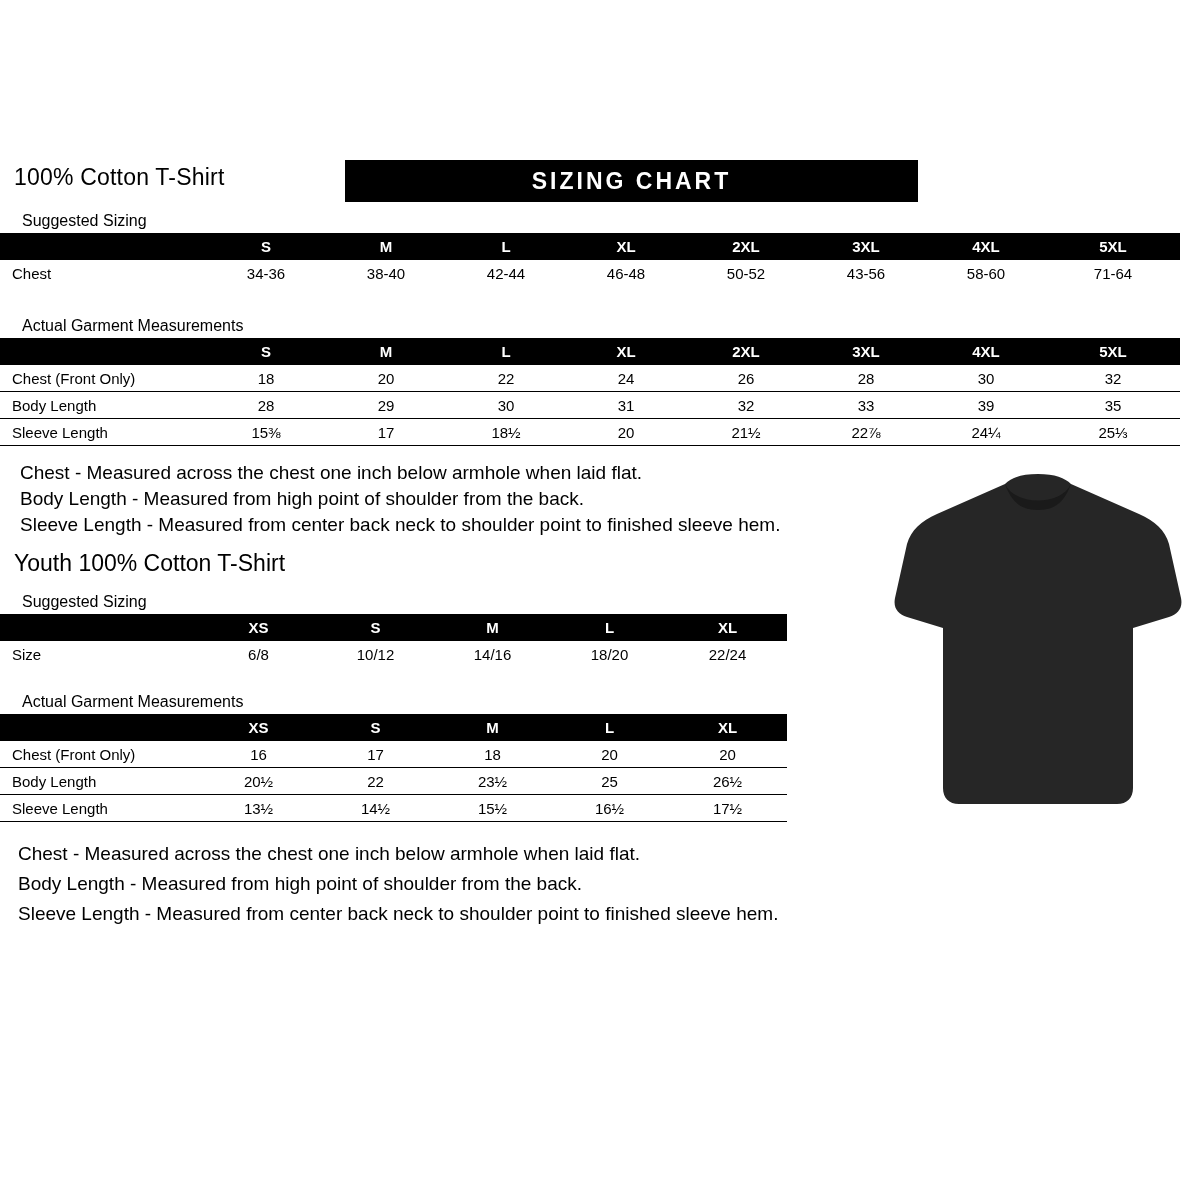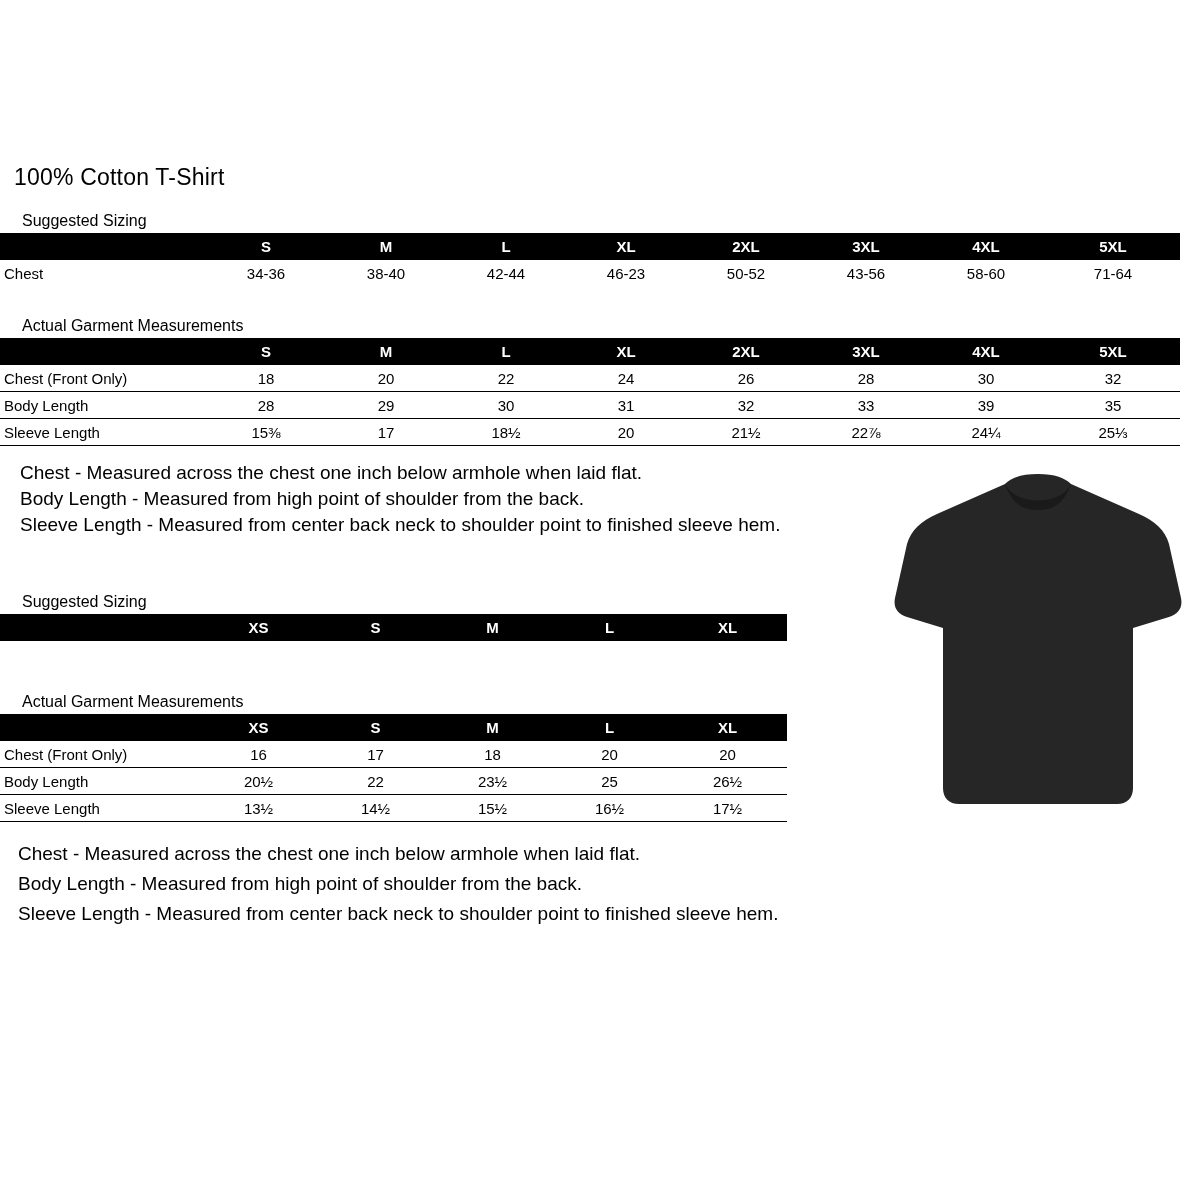--- a/index.html
+++ b/index.html
@@ -86,21 +86,21 @@
     background: #000000;
     color: #ffffff;
   }
   table.sz tr.head-row td {
     font-weight: 700;
     font-size: 15px;
     height: 27px;
   }
   table.sz td.rowlabel {
     text-align: left;
-    padding-left: 4px;
+    padding-left: 12px;
     font-weight: 400;
     color: #000000;
   }
   table.sz tr.head-row td.rowlabel {
     color: #ffffff;
   }
   table.sz tr.data-row {
     background: #ffffff;
   }
   table.sz tr.data-row.bordered td {
@@ -133,20 +133,23 @@
     height: 340px;
   }
 </style>
 </head>
 <body>
 
 <div class="page">
 
   <div class="header-row">
     <div class="doc-title">100% Cotton T-Shirt</div>
+    <div class="sizing-banner">
+      <span>SIZING CHART</span>
+    </div>
   </div>
 
   <div class="section-label" style="left:14px; top:212px;">Suggested Sizing</div>
 
   <table class="sz" id="adult-suggested" style="left:0px; top:233px; width:1180px;">
     <colgroup>
       <col style="width:206px">
         <col style="width:120px">
         <col style="width:120px">
         <col style="width:120px">
@@ -166,21 +169,21 @@
           <td>2XL</td>
           <td>3XL</td>
           <td>4XL</td>
           <td>5XL</td>
         </tr>
         <tr class="data-row">
           <td class="rowlabel">Chest</td>
           <td>34-36</td>
           <td>38-40</td>
           <td>42-44</td>
-          <td>46-23</td>
+          <td>46-48</td>
           <td>50-52</td>
           <td>43-56</td>
           <td>58-60</td>
           <td>71-64</td>
         </tr>
       </tbody>
   </table>
 
   <div class="section-label" style="left:14px; top:317px;">Actual Garment Measurements</div>
 
@@ -241,40 +244,49 @@
           <td>24¼</td>
           <td>25⅓</td>
         </tr>
       </tbody>
   </table>
 
   <div class="note" style="left:20px; top:462px;">Chest - Measured across the chest one inch below armhole when laid flat.</div>
   <div class="note" style="left:20px; top:488px;">Body Length - Measured from high point of shoulder from the back.</div>
   <div class="note" style="left:20px; top:514px;">Sleeve Length - Measured from center back neck to shoulder point to finished sleeve hem.</div>
 
+  <div class="youth-title">Youth 100% Cotton T-Shirt</div>
 
   <div class="section-label" style="left:14px; top:593px;">Suggested Sizing</div>
 
   <table class="sz" id="youth-suggested" style="left:0px; top:614px; width:787px;">
     <colgroup>
       <col style="width:200px">
         <col style="width:117px">
         <col style="width:117px">
       <col style="width:117px">
         <col style="width:117px">
         <col style="width:119px">
     </colgroup>
     <tbody>
         <tr class="head-row">
           <td class="rowlabel"></td>
           <td>XS</td>
           <td>S</td>
           <td>M</td>
           <td>L</td>
           <td>XL</td>
+        </tr>
+        <tr class="data-row">
+          <td class="rowlabel">Size</td>
+          <td>6/8</td>
+          <td>10/12</td>
+          <td>14/16</td>
+          <td>18/20</td>
+          <td>22/24</td>
         </tr>
       </tbody>
   </table>
 
   <div class="section-label" style="left:14px; top:693px;">Actual Garment Measurements</div>
 
   <table class="sz" id="youth-actual" style="left:0px; top:714px; width:787px;">
     <colgroup>
       <col style="width:200px">
         <col style="width:117px">

